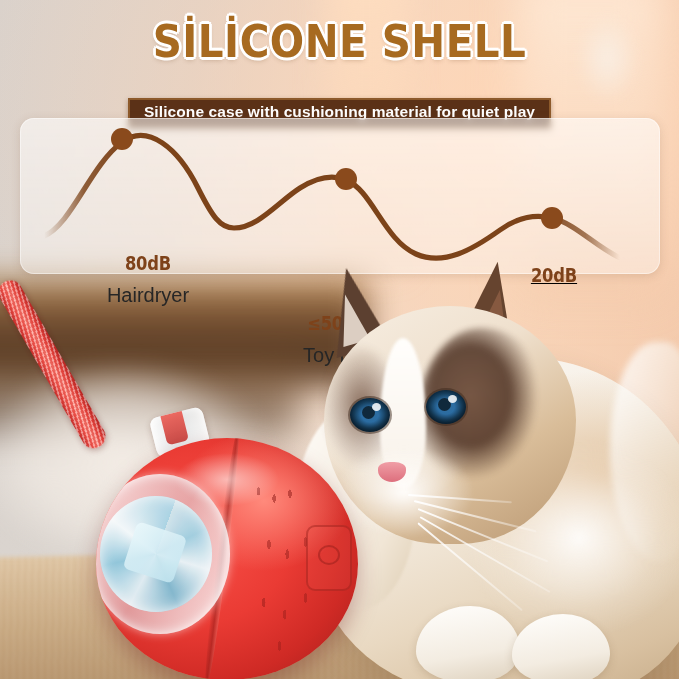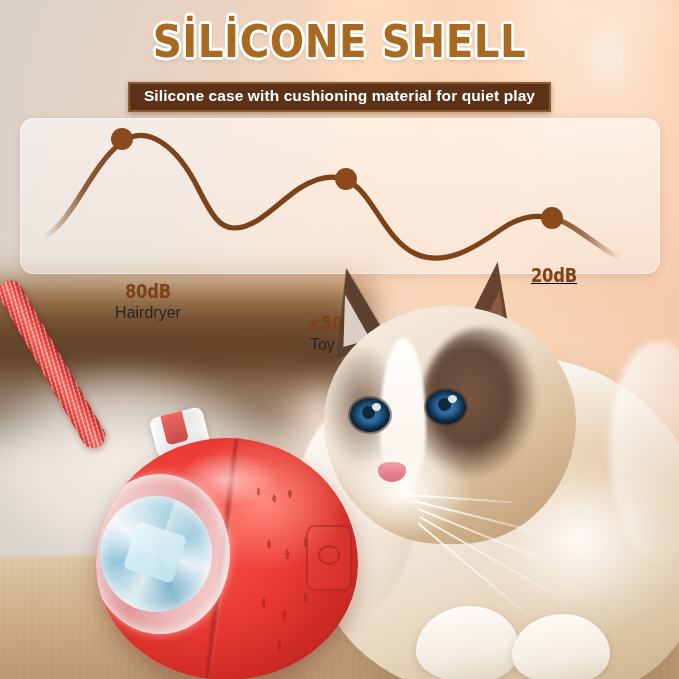--- a/index.html
+++ b/index.html
@@ -85,21 +85,21 @@
     text-shadow:
       -2px -2px 0 #fff,  2px -2px 0 #fff,
       -2px  2px 0 #fff,  2px  2px 0 #fff,
       -3px  0   0 #fff,  3px  0   0 #fff,
        0   -3px 0 #fff,  0    3px 0 #fff,
        0 3px 5px rgba(90,50,15,.28);
     white-space:nowrap;
   }
 
   .subbanner-wrap{
-    position:absolute;top:82px;left:0;width:100%;
+    position:absolute;top:98px;left:0;width:100%;
     display:flex;justify-content:center;text-align:right;
   }
   .subbanner{
     background:#5b3117;
     border:2px solid #8d5a2b;
     color:#ffffff;
     font-size:15.5px;
     font-weight:bold;
     padding:3px 14px 5px;
     white-space:nowrap;
@@ -123,27 +123,27 @@
     font-family:"DejaVu Sans",sans-serif;
     font-weight:bold;
     font-size:19px;
     color:#7e421a;
     transform:scaleX(.86);
     letter-spacing:-.2px;
     line-height:1.05;
   }
   .pt-name{
     font-family:"Liberation Sans",sans-serif;
-    font-size:16px;
+    font-size:20px;
     color:#262626;
     line-height:1.25;
-    margin-top:1px;
-  }
-
-  #lbl-hairdryer{left:78px;top:164px;width:100px;}
+    margin-top:9px;
+  }
+
+  #lbl-hairdryer{left:78px;top:136px;width:100px;}
   #lbl-toyball  {left:262px;top:196px;width:110px;}
   #lbl-night    {left:486px;top:148px;width:96px;text-decoration:underline;}
 
   
   .rope{
     position:absolute;
     left:-6px;top:288px;
     width:24px;height:190px;
     background:
       repeating-linear-gradient(104deg, rgba(255,255,255,.45) 0 1.5px, rgba(190,40,40,.30) 1.5px 4px),

